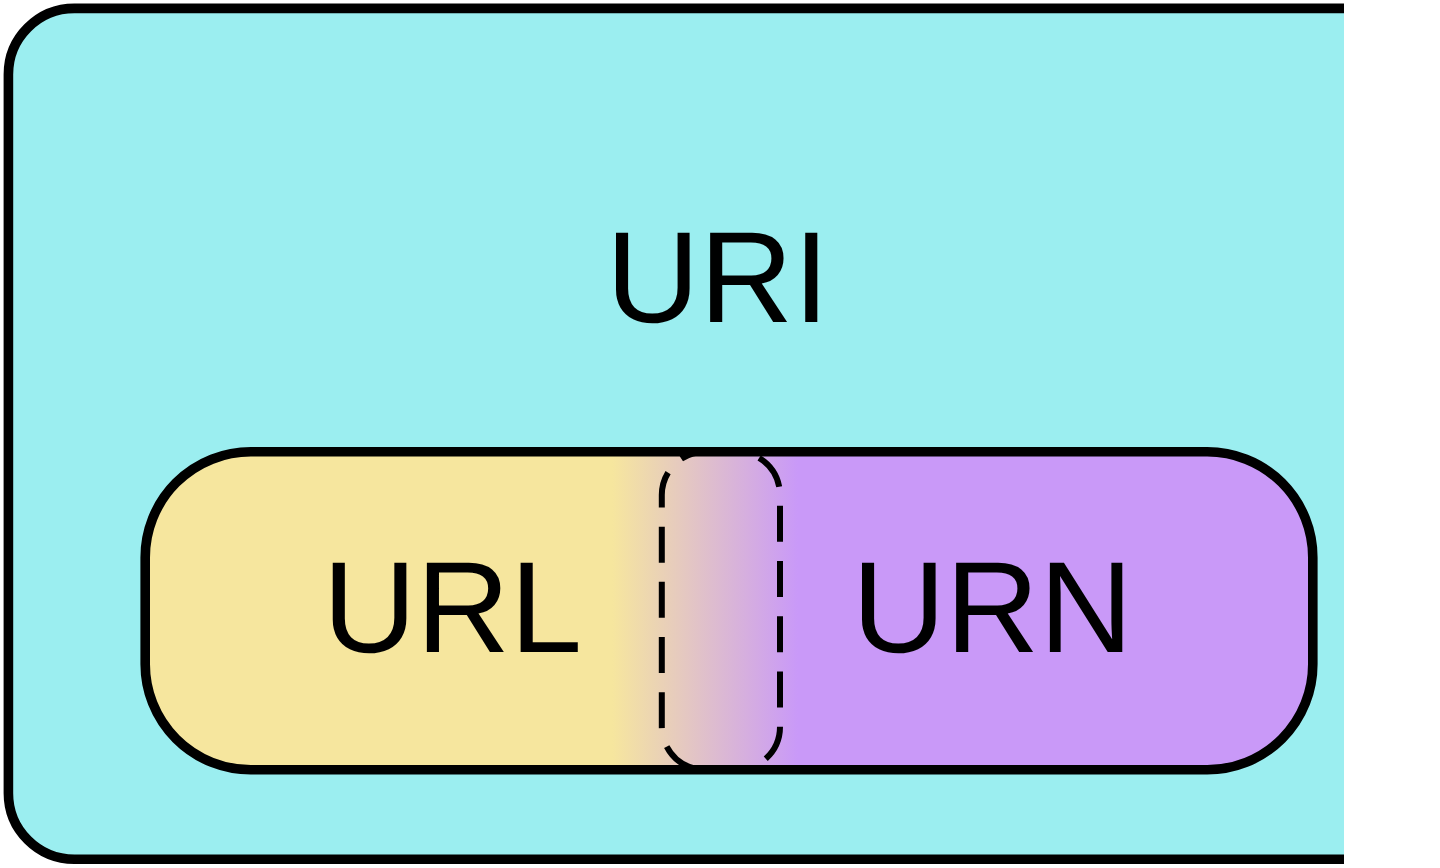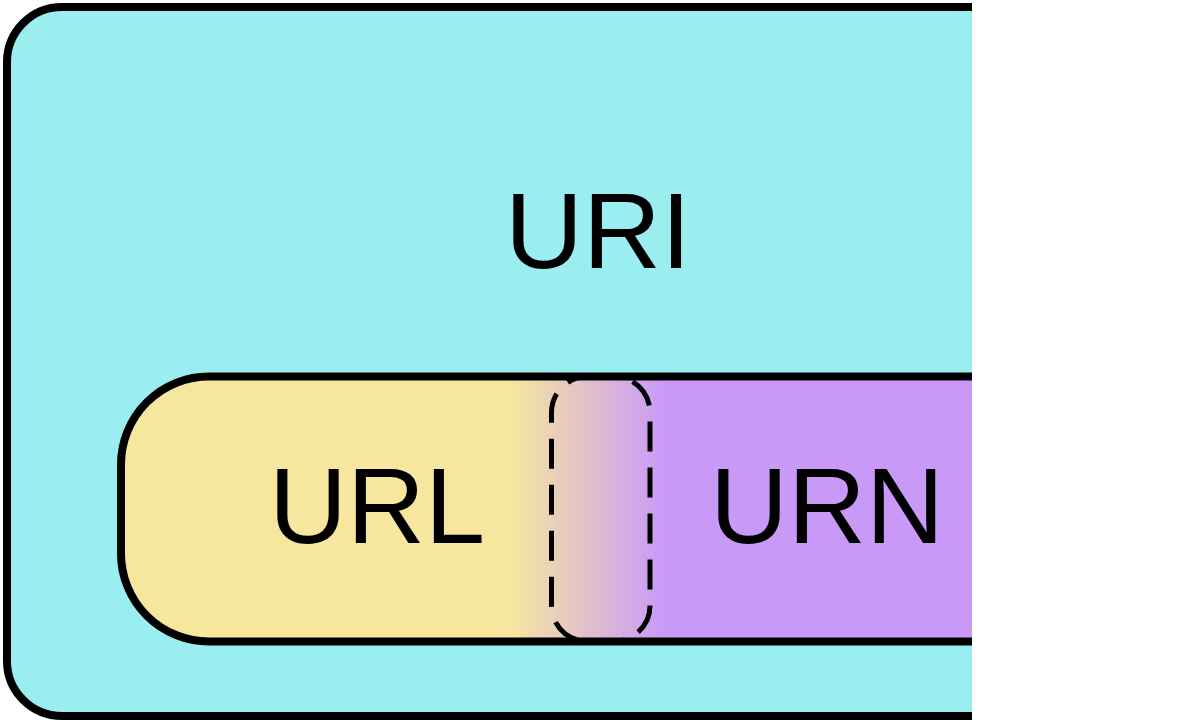--- a/index.html
+++ b/index.html
@@ -2,21 +2,21 @@
 <html><head>
 <meta charset="utf-8">
 <style>
   html, body {
     margin: 0;
     padding: 0;
     background: #ffffff;
   }
   .canvas {
     position: relative;
-    width: 972px;
+    width: 1120px;
     height: 723px;
     overflow: hidden;
   }
   svg {
     display: block;
   }
   .diagram-label {
     font-family: "Liberation Sans", sans-serif;
     font-weight: 400;
     font-size: 108px;

